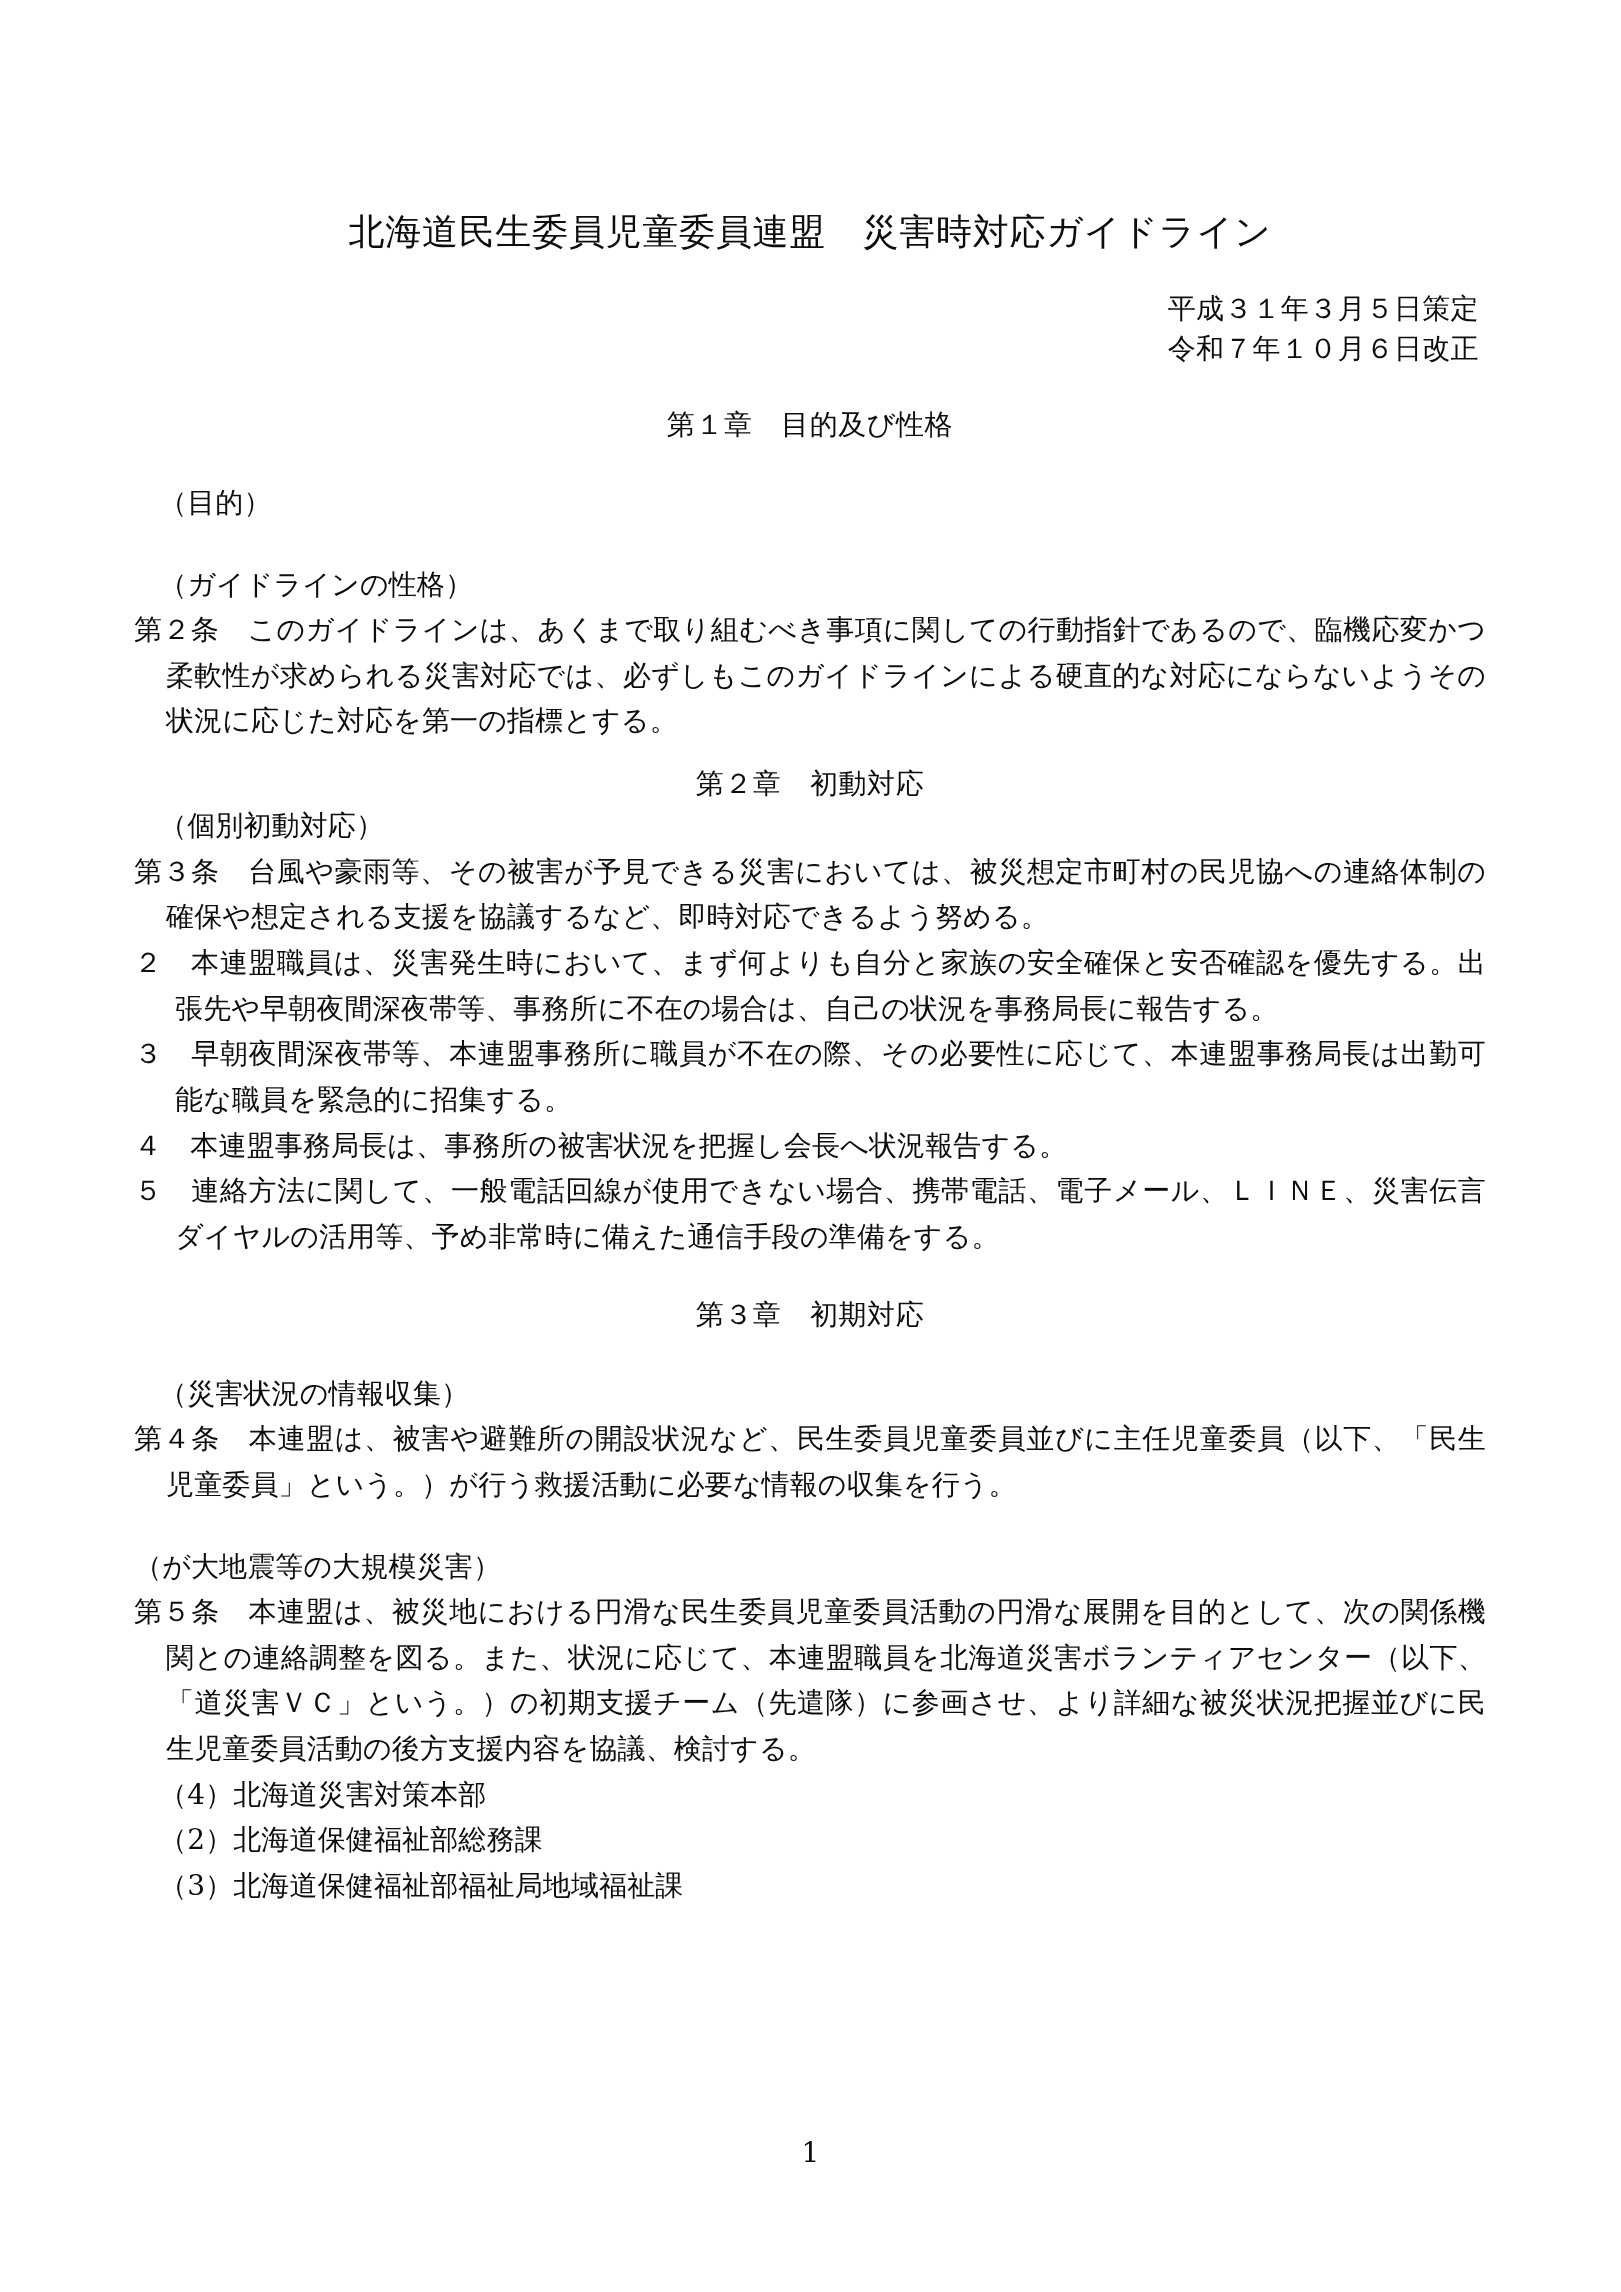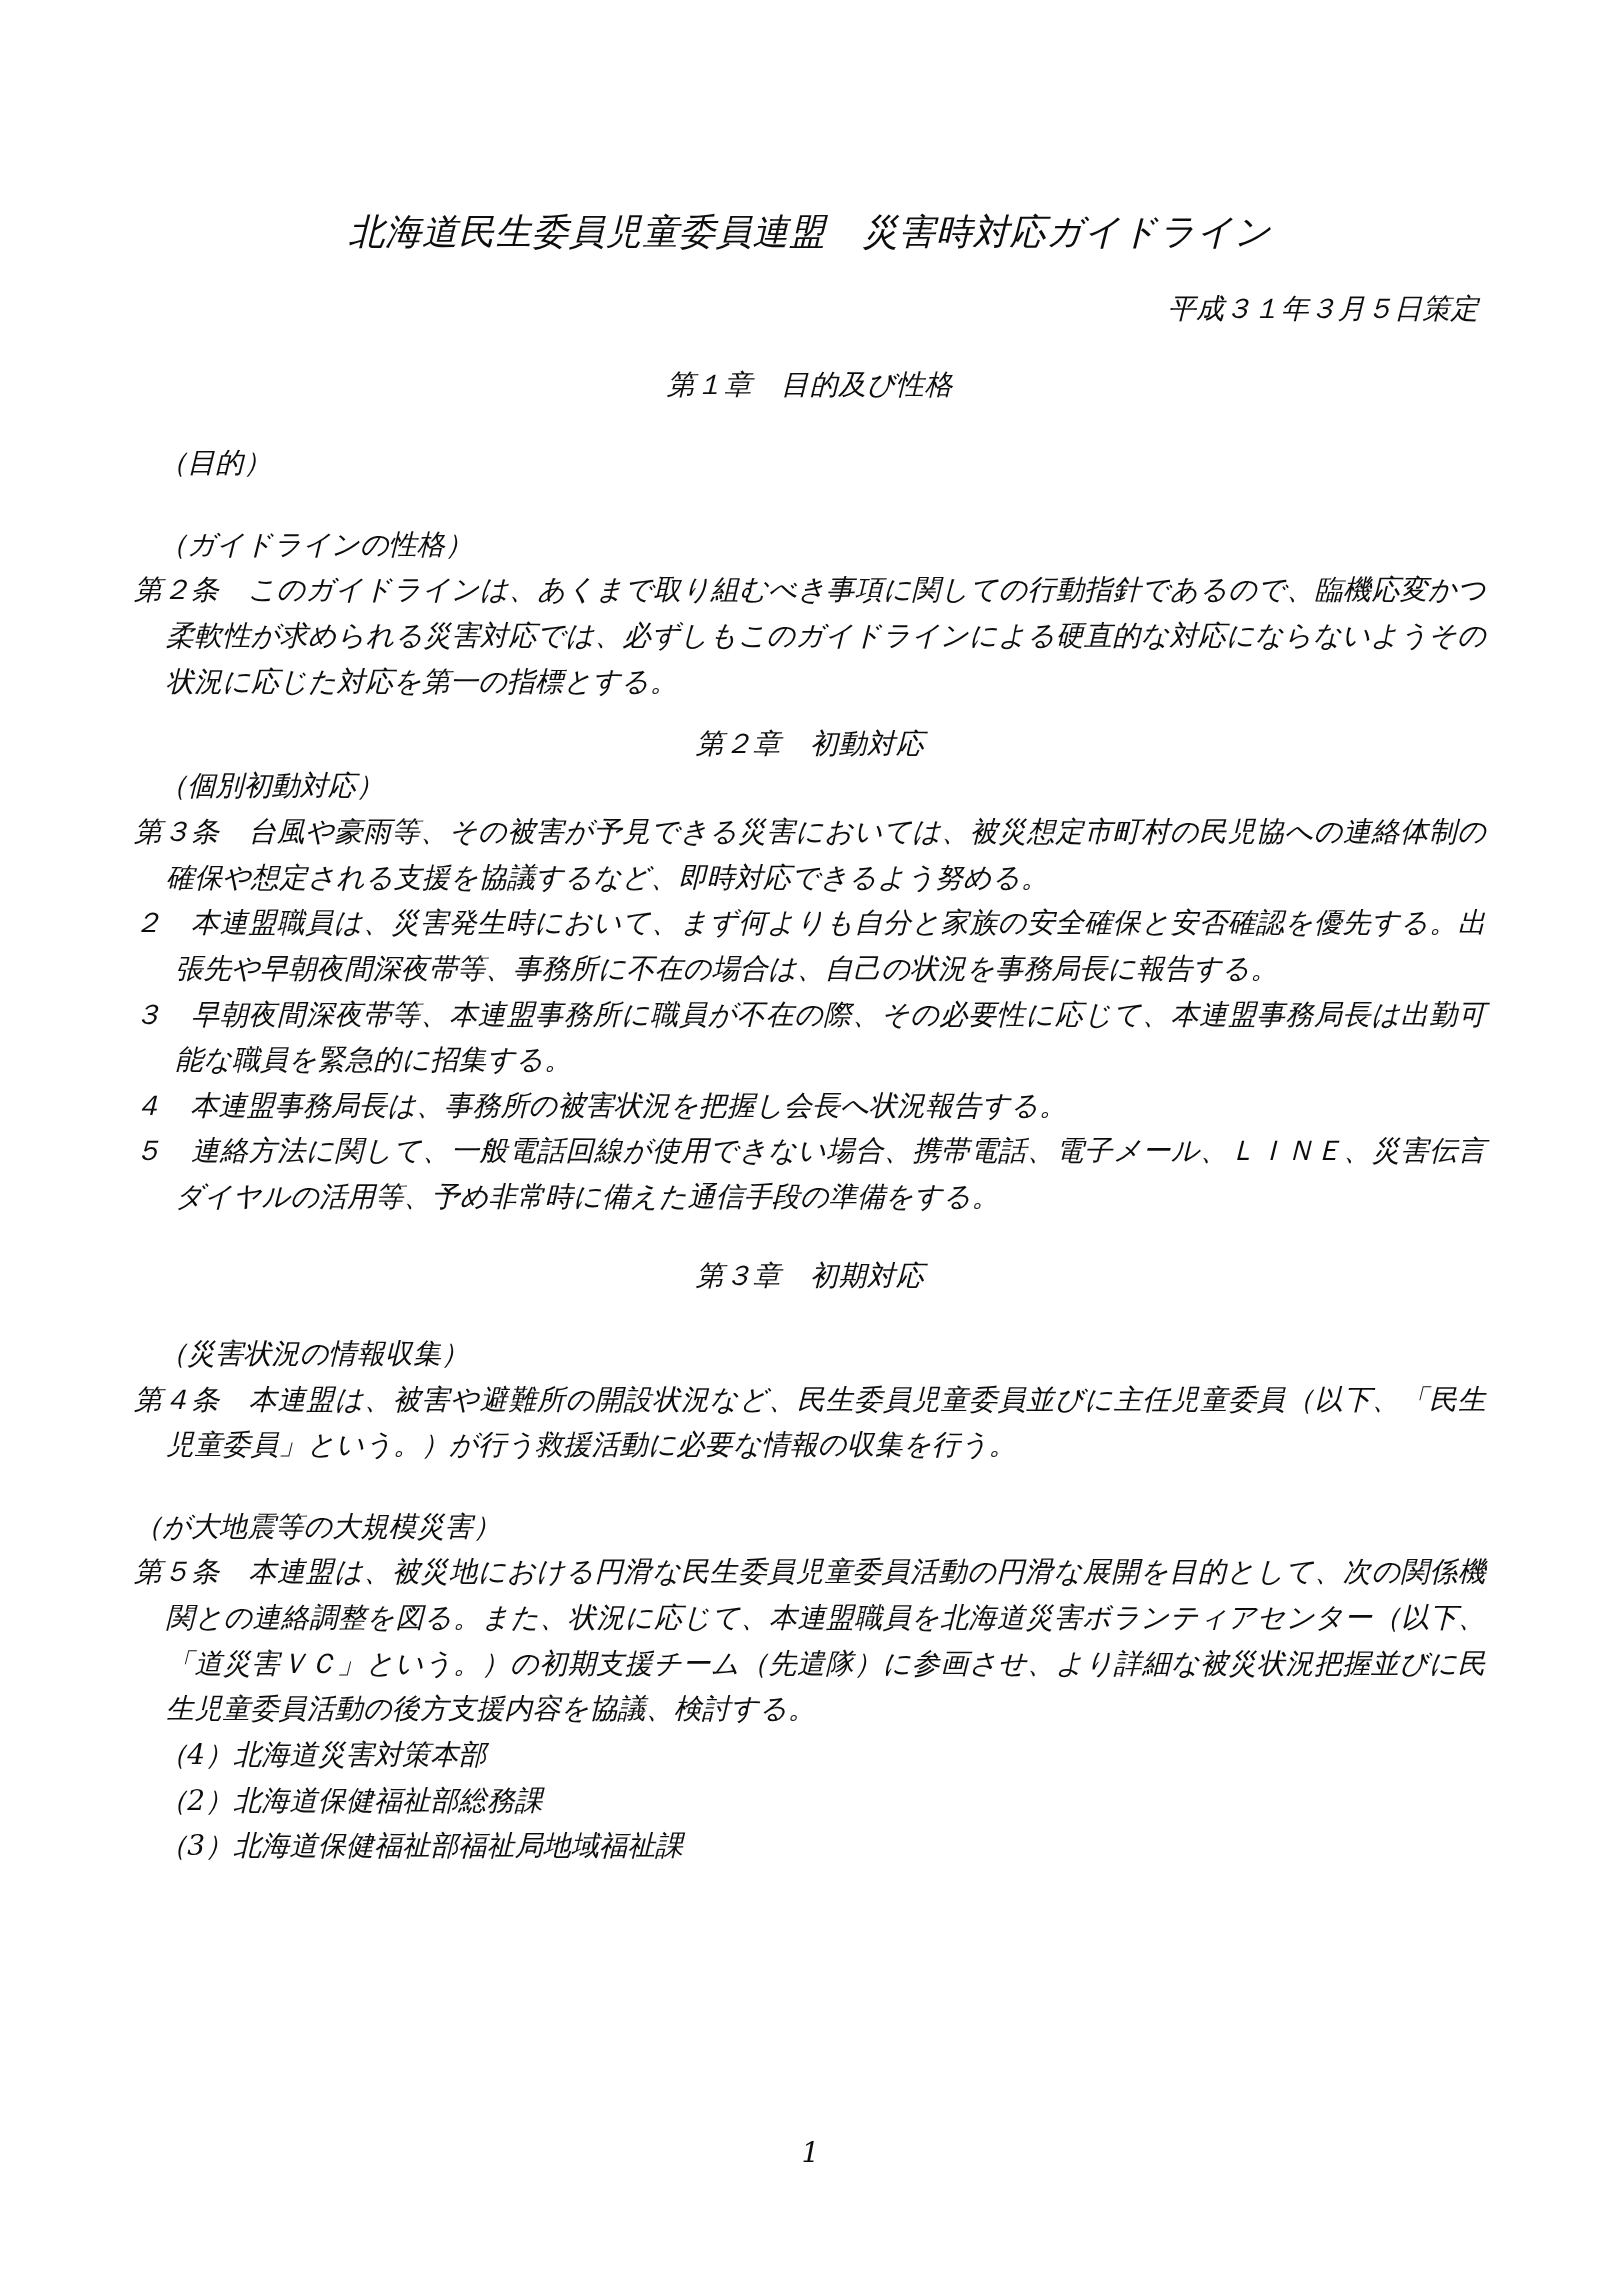--- a/index.html
+++ b/index.html
@@ -12,21 +12,20 @@
     color: #0d0d0d;
   }
   .page {
     position: relative;
     width: 1621px;
     height: 2293px;
     background: #ffffff;
     box-sizing: border-box;
     padding: 8px;
     overflow: hidden;
-    font-style: italic;
   }
   .content {
     position: absolute;
     left: 134px;
     top: 0;
     width: 1352px;
   }
 
   
   .doc-title {
@@ -112,20 +111,21 @@
 </head>
 <body>
 
 <div class="page">
   <div class="content">
 
     <h1 class="doc-title">北海道民生委員児童委員連盟　災害時対応ガイドライン</h1>
 
     <div class="date-block">
       <div class="date-line">平成３１年３月５日策定</div>
+      <div class="date-line">令和７年１０月６日改正</div>
     </div>
 
     <div class="chapter chapter-1">第１章　目的及び性格</div>
 
     <div class="gap-md"></div>
 
     <div class="caption">（目的）</div>
 
     <div class="gap-md"></div>
 

